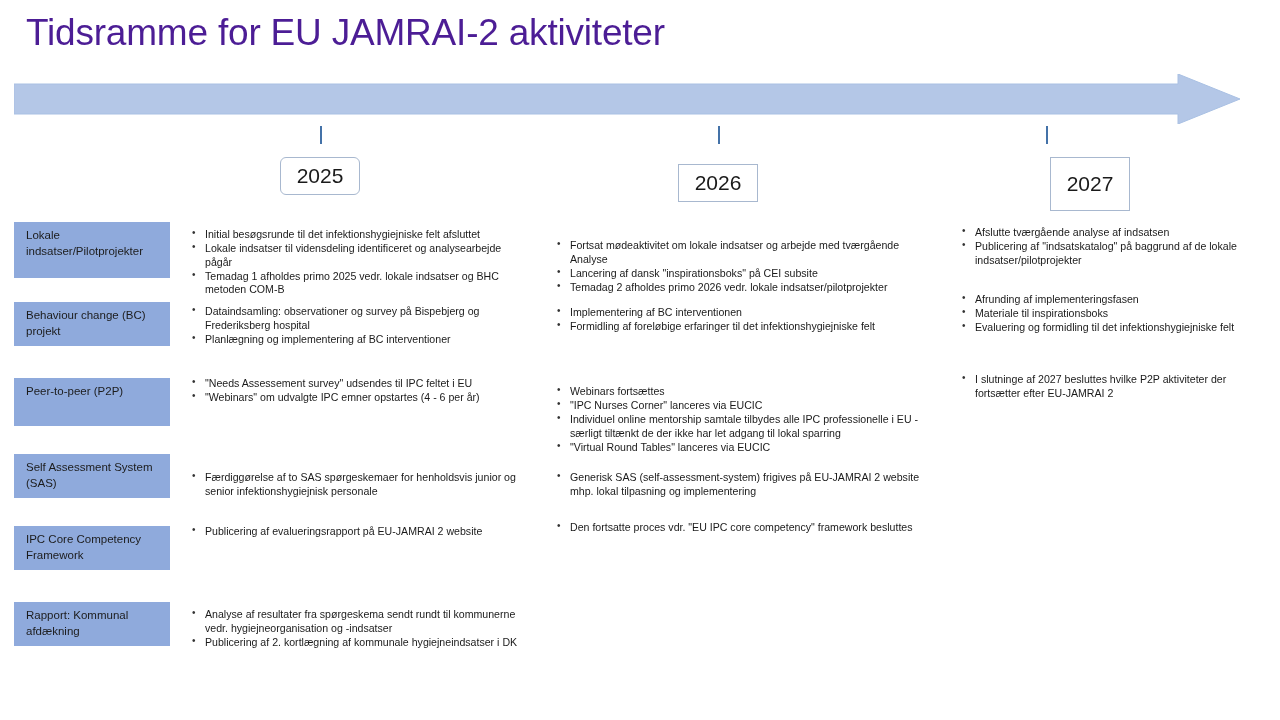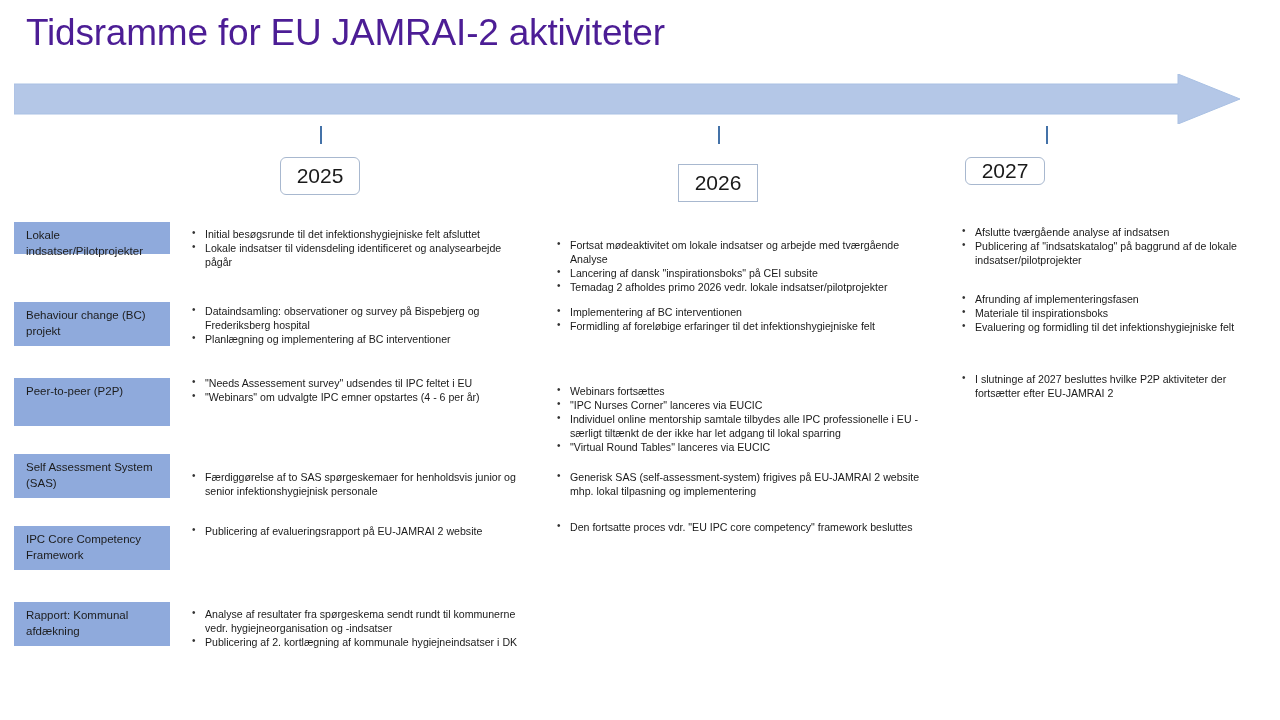--- a/index.html
+++ b/index.html
@@ -121,25 +121,25 @@
 <div class="year-box" style="left:280px; top:157px; width:80px; height:38px;border-radius:6px;">
   <span>2025</span>
 </div>
 
 <div class="year-tick" style="left:718px; top:126px;"></div>
 <div class="year-box" style="left:678px; top:164px; width:80px; height:38px;">
   <span>2026</span>
 </div>
 
 <div class="year-tick" style="left:1046px; top:126px;"></div>
-<div class="year-box" style="left:965px; top:157px; width:80px; height:28px;border-radius:6px;">
+<div class="year-box" style="left:1050px; top:157px; width:80px; height:54px;">
   <span>2027</span>
 </div>
 
-<div class="cat-box" style="top:222px; height:32px;">
+<div class="cat-box" style="top:222px; height:56px;">
   <span>Lokale indsatser/Pilotprojekter</span>
 </div>
 <div class="cat-box" style="top:302px; height:44px;">
   <span>Behaviour change (BC) projekt</span>
 </div>
 <div class="cat-box" style="top:378px; height:48px;">
   <span>Peer-to-peer  (P2P)</span>
 </div>
 <div class="cat-box" style="top:454px; height:44px;">
   <span>Self Assessment System (SAS)</span>
@@ -148,20 +148,21 @@
   <span>IPC Core Competency Framework</span>
 </div>
 <div class="cat-box" style="top:602px; height:44px;">
   <span>Rapport: Kommunal afdækning</span>
 </div>
 
 <div class="bullets col-2025" style="left:192px; top:228px;">
     <ul>
       <li>Initial besøgsrunde til det infektionshygiejniske felt afsluttet</li>
       <li>Lokale indsatser til vidensdeling identificeret og analysearbejde pågår</li>
+      <li>Temadag 1 afholdes primo 2025 vedr. lokale indsatser og BHC metoden COM-B</li>
     </ul>
   </div>
 <div class="bullets col-2025" style="left:192px; top:305px;">
     <ul>
       <li>Dataindsamling: observationer og survey på Bispebjerg og Frederiksberg hospital</li>
       <li>Planlægning og implementering af BC interventioner</li>
     </ul>
   </div>
 <div class="bullets col-2025" style="left:192px; top:377px;">
     <ul>

